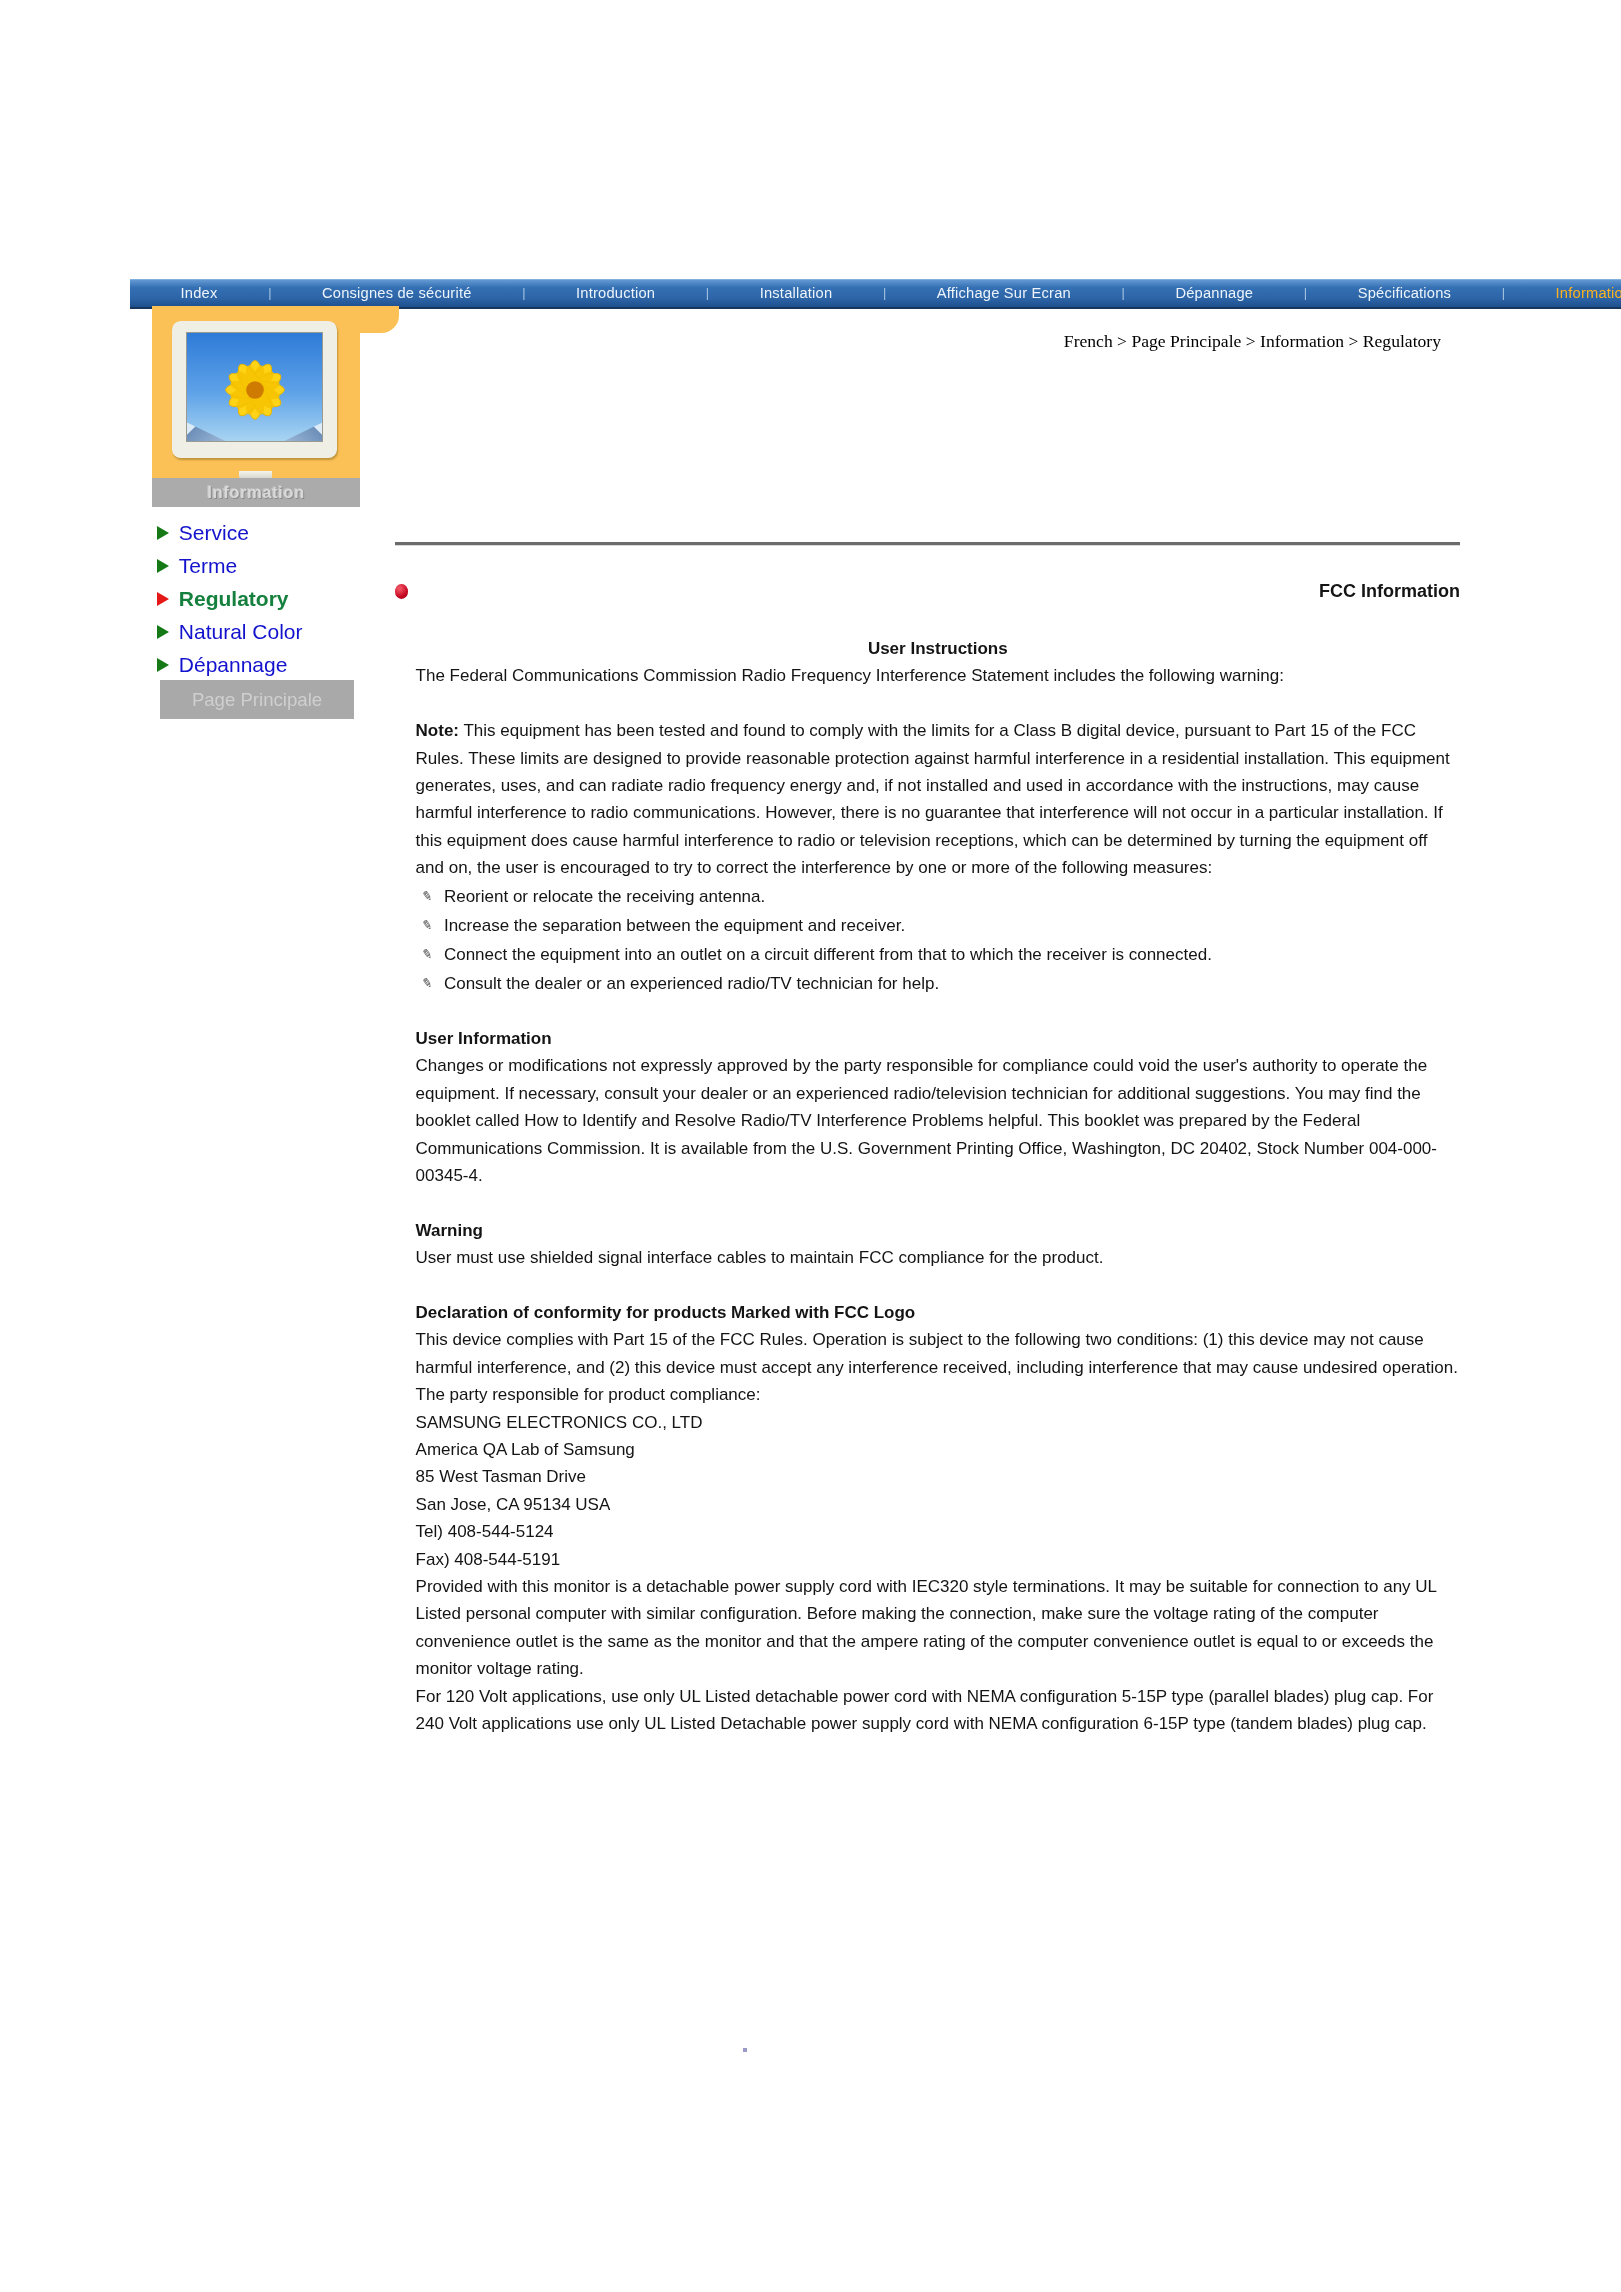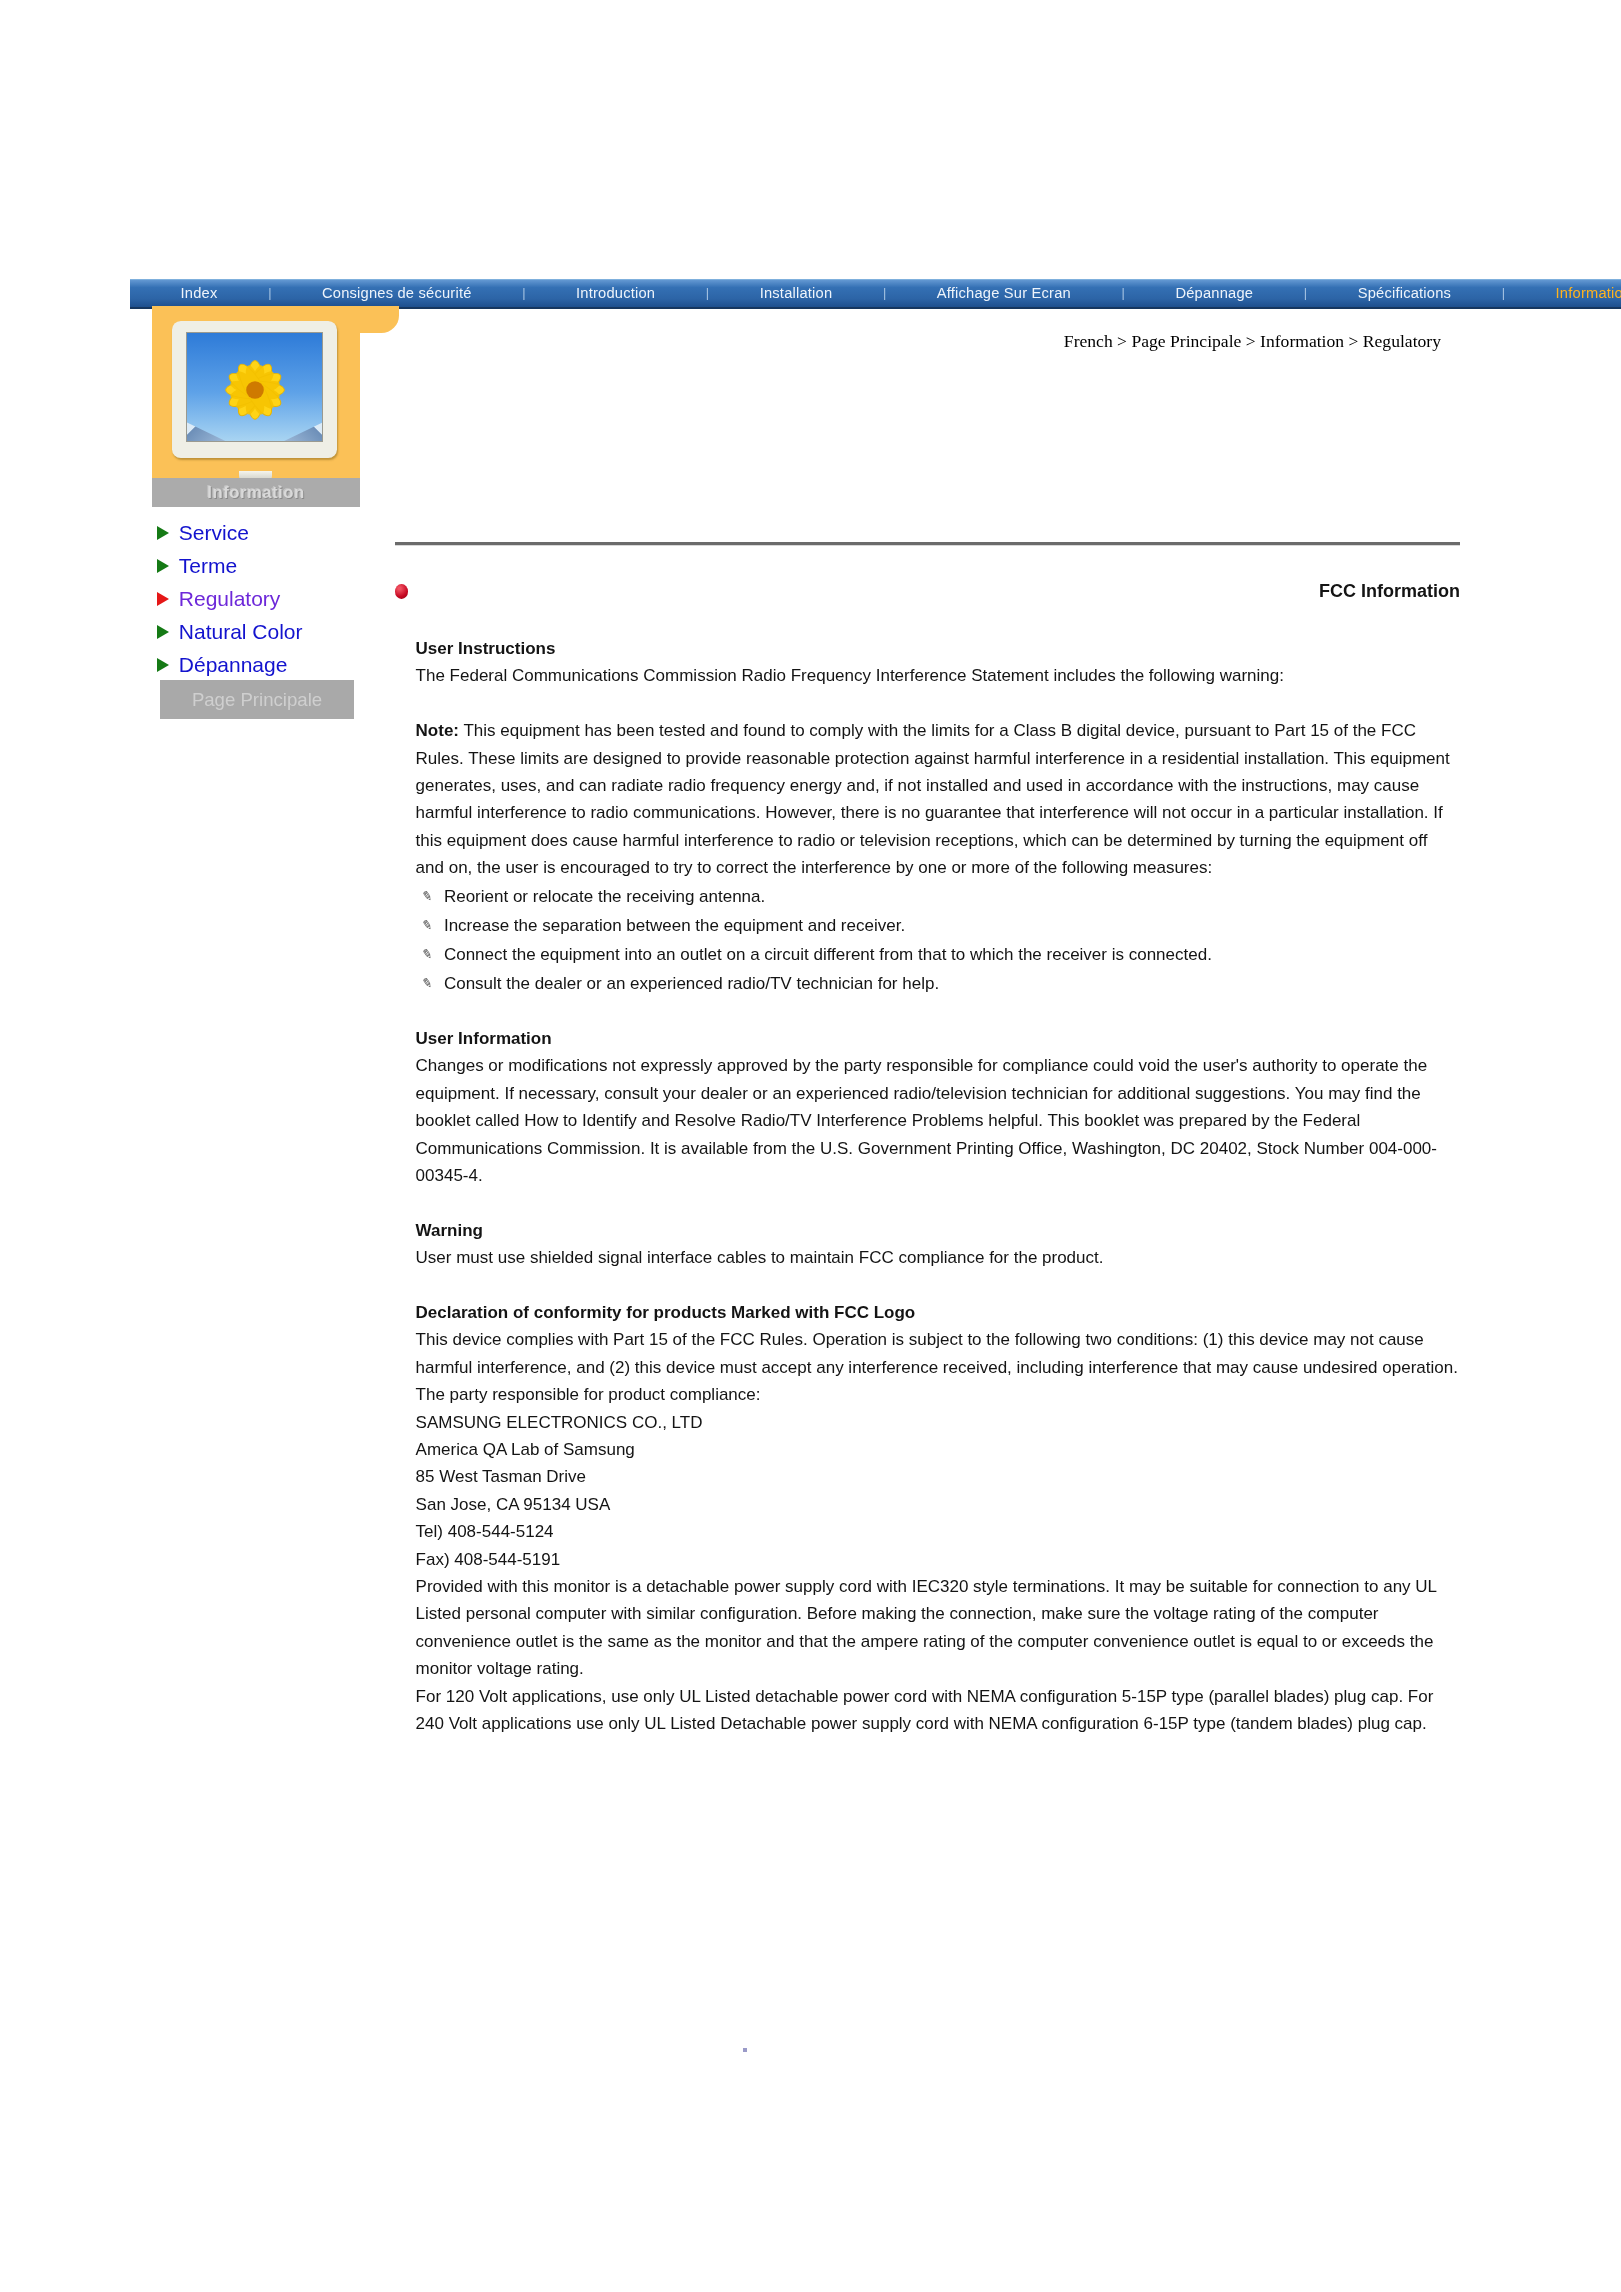--- a/index.html
+++ b/index.html
@@ -41,36 +41,36 @@
                 display:flex;align-items:center;justify-content:center;}
   .side-caption span{font-size:16.7px;font-weight:bold;color:#d9d9d9;
                      text-shadow:1px 1px 0 #8a8a8a, -1px -1px 0 #c2c2c2;letter-spacing:0.5px;}
 
   .side-menu{position:absolute;left:157px;top:516px;width:216px;}
   .menu-item{display:flex;align-items:center;gap:9.8px;height:33px;cursor:pointer;}
   .arrow{width:0;height:0;border-top:7.8px solid transparent;border-bottom:7.8px solid transparent;
          border-left:12.7px solid #157a15;flex:0 0 auto;}
   .arrow.red{border-left-color:#e51717;}
   .menu-label{font-size:21px;color:#1313ce;}
-  .menu-item.active .menu-label{color:#6d28d9;}
+  .menu-item.active .menu-label{color:#15803d;font-weight:bold;}
   .side-button{position:absolute;left:160px;top:680px;width:194px;height:39px;background:#a9a9a9;
                display:flex;align-items:center;justify-content:center;cursor:pointer;}
   .side-button span{font-size:18.6px;color:#cfcfcf;}
 
   
   .main{position:absolute;left:395px;top:542px;width:1065px;}
   .rule{height:2.9px;background:#6b6b6b;border-bottom:1px solid #d8d8d8;margin-bottom:35px;}
   .fcc-head{display:flex;align-items:center;gap:9.8px;margin-bottom:33px;justify-content:space-between;}
   .red-dot{width:12.7px;height:14.7px;border-radius:50%;
            background:radial-gradient(circle at 35% 30%,#f05060 10%,#c60822 60%,#8e0517 100%);}
   .fcc-head b{font-size:18px;}
   .content{padding-left:20.6px;font-size:17px;line-height:27.4px;}
   .content .sec-title{font-weight:bold;margin:27.4px 0 0 0;}
   .content p{margin:0;}
-  .content .first-title{margin-top:0;}
+  .content .first-title{margin-top:0;text-align:center;}
   .measures{list-style:none;margin:0 0 0 0;padding:0;}
   .measures li{display:flex;gap:11.8px;line-height:29px;align-items:flex-start;}
   .pencil{font-size:12.7px;color:#444;flex:0 0 auto;padding-left:5.9px;transform:rotate(10deg);line-height:29px;}
   .anchor-dot{position:absolute;left:743px;top:2048px;width:3.9px;height:3.9px;background:#9a9ac8;}
 </style>
 </head>
 <body>
 
 <div class="page">
 

